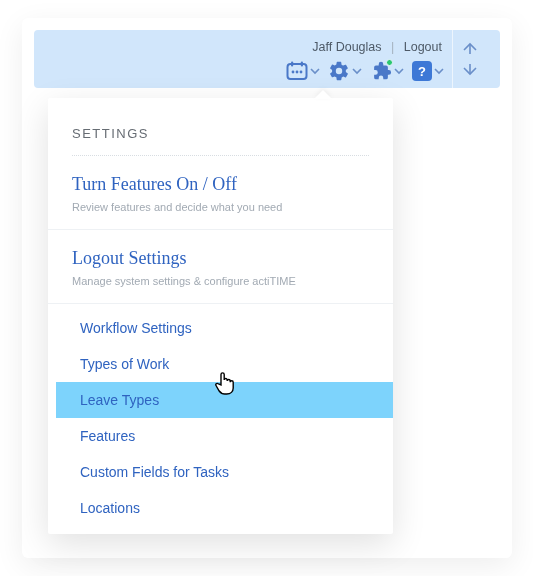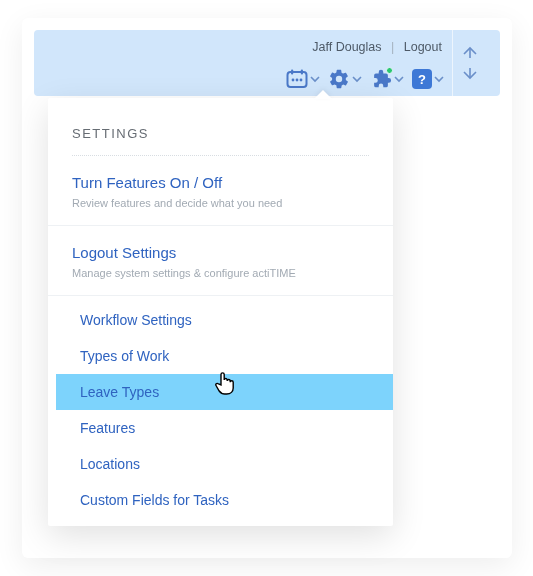--- a/index.html
+++ b/index.html
@@ -19,21 +19,21 @@
     background: #fff;
     border-radius: 6px;
     box-shadow: 0 8px 30px rgba(0,0,0,0.07);
     overflow: visible;
   }
   .topbar {
     position: absolute;
     left: 12px;
     top: 12px;
     right: 12px;
-    height: 66px;
+    height: 58px;
     background: #d1e6fb;
     border-radius: 4px;
     text-align: center;
   }
   .userline {
     position: absolute;
     top: 10px;
     right: 58px;
     font-size: 12.5px;
     color: #4d5966;
@@ -118,24 +118,25 @@
     margin: 0 24px;
     border:none;
     border-top: 1px dotted #d8dde2;
   }
   .dd-block {
     padding: 18px 24px 16px 24px;
     border-bottom: 1px solid #eef1f4;
   }
   .dd-block:last-of-type { border-bottom:none; }
   .dd-head {
-    font-size: 15px;
+    font-size: 18px;
     color:#2f63c0;
     margin-bottom: 6px;
     cursor:pointer;
+    font-family:Liberation Serif, serif;
   }
   .dd-sub {
     font-size: 11px;
     color:#a2aab3;
   }
   .dd-list {
     padding: 6px 0 0 0;
   }
   .dd-item {
     font-size: 14px;
@@ -253,22 +254,22 @@
     <div class="dd-block">
       <div class="dd-head">Logout Settings</div>
       <div class="dd-sub">Manage system settings &amp; configure actiTIME</div>
     </div>
 
     <div class="dd-list">
       <div class="dd-item">Workflow Settings</div>
       <div class="dd-item">Types of Work</div>
       <div class="dd-item hover">Leave Types</div>
       <div class="dd-item">Features</div>
+      <div class="dd-item">Custom Fields for Tasks</div>
       <div class="dd-item">Locations</div>
-      <div class="dd-item">Custom Fields for Tasks</div>
     </div>
   </div>
 
   <div class="cursor">
     <svg width="22" height="26" viewBox="0 0 22 26">
       <path d="M7 12 V4.5 a1.6 1.6 0 0 1 3.2 0 V10 a1.5 1.5 0 0 1 3 0 v1 a1.5 1.5 0 0 1 3 0 v1.2 a1.5 1.5 0 0 1 3 0 V18 c0 3.5 -2.5 6 -6.5 6 h-2 c-2.5 0 -4 -1 -5.5 -3 L2 15.5 c-.8 -1.2 .6 -2.6 1.9 -1.9 L7 15 Z" fill="#fff" stroke="#000" stroke-width="1.4"></path>
     </svg>
   </div>
 
 </div>

